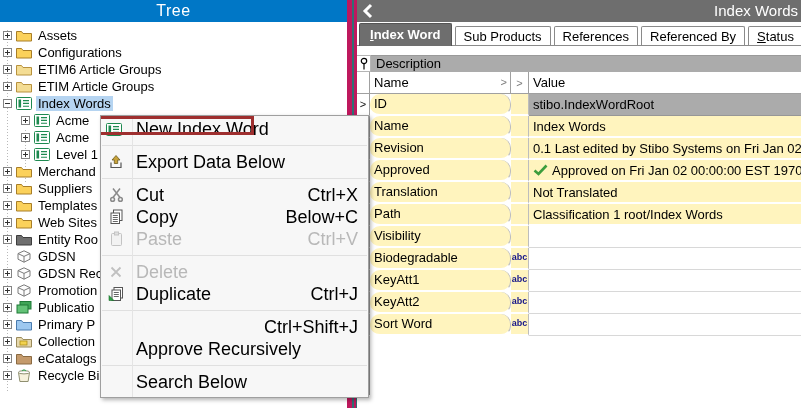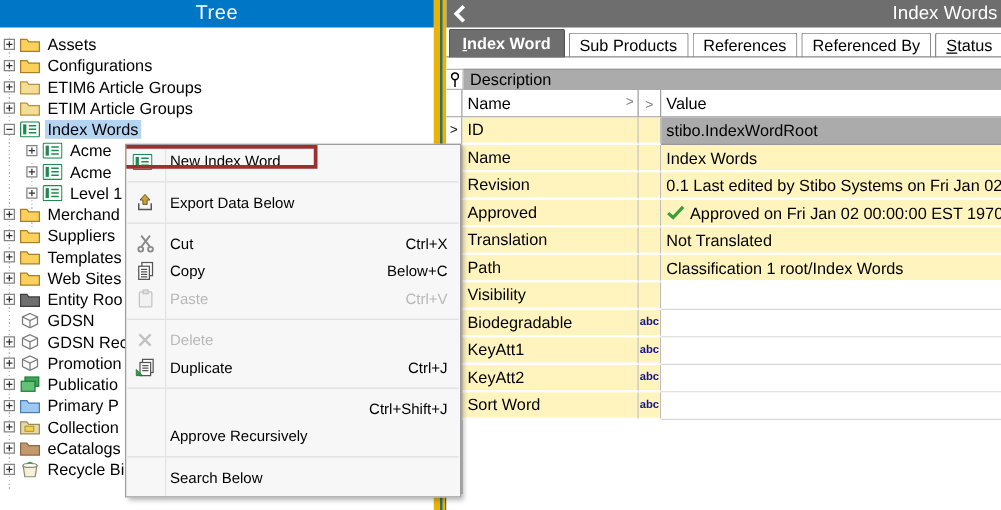--- a/index.html
+++ b/index.html
@@ -1,19 +1,19 @@
 <!DOCTYPE html>
 <html><head>
 <meta charset="utf-8">
 <style>
   * { margin:0; padding:0; box-sizing:border-box; }
   html,body { background:#fff; }
   #app {
     position:relative; width:801px; height:408px; overflow:hidden;
-    background:#eab308; font-family:"Liberation Sans", sans-serif; font-size:13px; color:#000;
+    background:#be185d; font-family:"Liberation Sans", sans-serif; font-size:13px; color:#000;
   }
 
   
   #left-panel { position:absolute; left:0; top:0; width:347px; height:408px; background:#fff; }
   #tree-header {
     height:22px; background:#0077C6; color:#fff; text-align:center;
     font-size:16px; line-height:21px; letter-spacing:0.5px;
   }
   #tree-body { position:relative; padding-top:5px; }
   .guide { position:absolute; width:1px;
@@ -60,39 +60,39 @@
     border-right:1px solid #a0a0a0; flex:none; }
   .h-narrow { width:18px; text-align:center; border-right:1px solid #a0a0a0; flex:none; }
   .h-value { flex:1; padding-left:4px; }
   .hdr-arrow { color:#7d7d7d; font-size:11px; }
 
   #attr-rows { position:absolute; left:0; top:94px; right:0; }
   .arow { display:flex; height:22px; }
   .c-gutter { width:13px; background:#fff; border-right:1px solid #9b9b9b; border-bottom:1px solid #d8d8d8;
     font-size:11px; color:#111; text-align:center; line-height:20px; flex:none; }
   .c-name { width:141px; background:#FFF4BE; border-right:1px solid #bdbdbd; border-bottom:2px solid #fff;
-    padding-left:4px; line-height:19px; flex:none; overflow:hidden; white-space:nowrap; }
+    padding-left:4px; line-height:19px; flex:none; overflow:hidden; white-space:nowrap;border-radius:10px; }
   .c-narrow { width:18px; background:#FFF4BE; border-right:1px solid #bdbdbd; border-bottom:2px solid #fff;
     text-align:center; flex:none; }
   .abc-marker { color:#15158a; font-size:9px; font-weight:bold; line-height:19px;margin-top:46px; }
   .c-value { flex:1; padding-left:4px; line-height:19px; white-space:nowrap; overflow:hidden;
     display:flex; align-items:center; gap:4px; }
   .val-filled { background:#FFF4BE; border-bottom:2px solid #fff; }
   .val-empty  { background:#fff; border-bottom:1px solid #d8d8d8; }
   .val-selected { background:#ABABAB; border-bottom:1px solid #979797; }
   #gutter-tail { position:absolute; left:0; top:336px; width:13px; height:59px;
     border-right:1px solid #9b9b9b; border-bottom:1px solid #9b9b9b; background:#fff; }
 
   
   #context-menu { position:absolute; left:100px; top:115px; width:269px; height:283px;
     background:#F7F7F7; border:1px solid #9f9f9f; box-shadow:2px 2px 4px rgba(0,0,0,0.3);
     padding:2px 0; z-index:10; overflow:hidden; }
   #menu-gutter-line { position:absolute; left:31px; top:0; bottom:0; width:1px; background:#e4e4e4; }
   .mi { position:relative; height:22px; display:flex; align-items:center; padding:0 10px 0 6px;
-    font-size:12px; white-space:nowrap; }
+    font-size:18px; white-space:nowrap; }
   .mi .ic { width:18px; height:16px; margin-right:11px; flex:none;
     display:flex; align-items:center; justify-content:center; }
   .mi .sc { margin-left:auto; padding-left:14px; }
   .mi.disabled { color:#b8b8b8; }
   .msep { height:1px; background:#e0e0e0; margin:5px 1px; }
   #red-box { position:absolute; left:-3px; top:0px; width:156px; height:19px;
     border:3px solid #9E2F2F; z-index:12; pointer-events:none; }
 </style>
 </head>
 <body>

